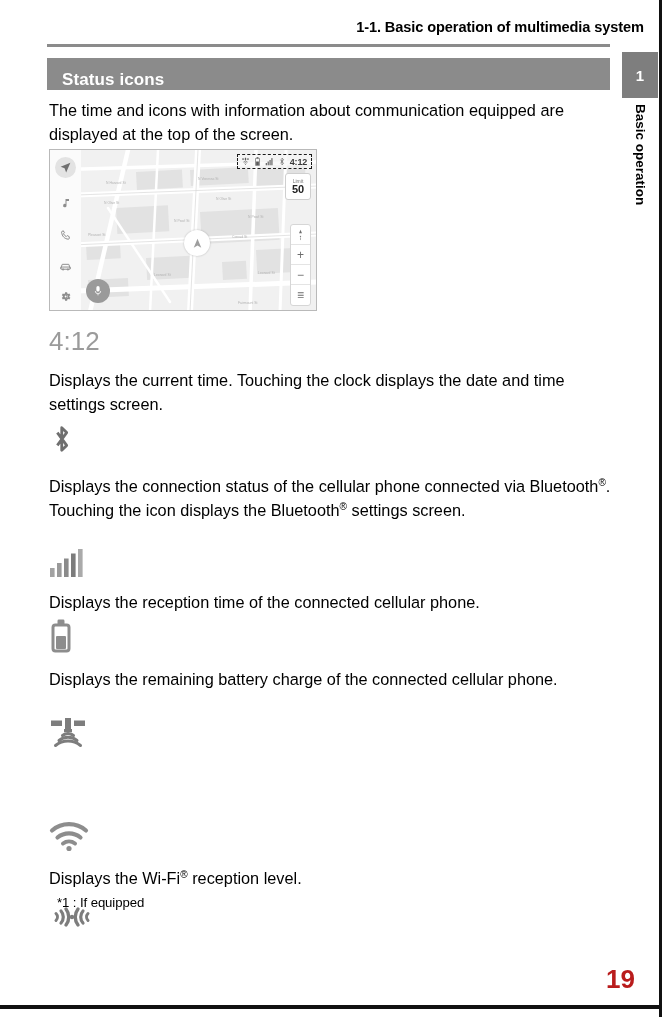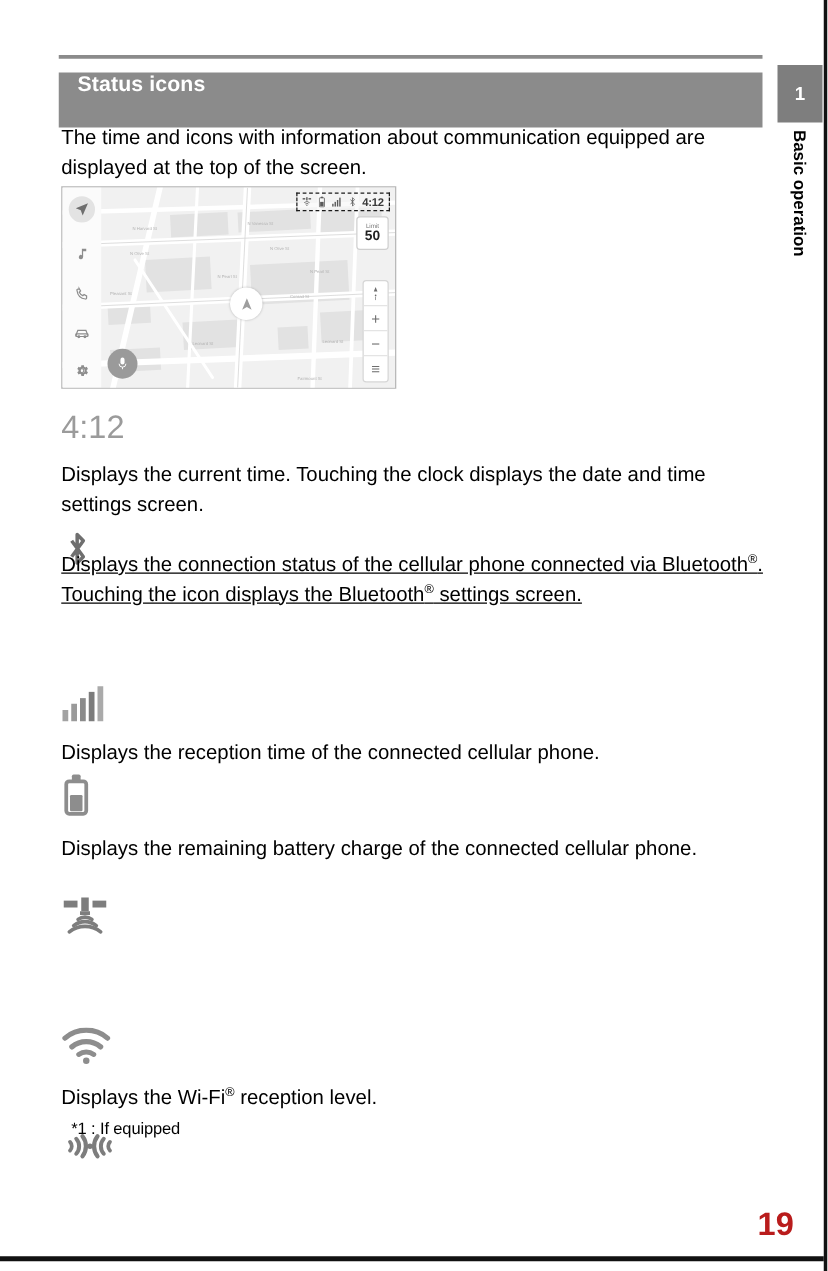--- a/index.html
+++ b/index.html
@@ -81,24 +81,24 @@
     height: 1017px;
     background: #111111;
   }
 
   
   .section-bar {
     position: absolute;
     left: 47px;
     top: 58px;
     width: 563px;
-    height: 44px;
+    height: 32px;
     background: #8b8b8b;
     display: flex;
-    align-items: flex-start;
+    align-items: flex-end;
   }
   .section-bar .title {
     color: #ffffff;
     font-size: 17px;
     font-weight: bold;
     padding-left: 15px;
     letter-spacing: 0.1px;
   }
 
   
@@ -265,20 +265,21 @@
     width: 659px;
     height: 4px;
     background: #111111;
   }
 </style>
 </head>
 <body>
 
 <div id="page">
 
+  <div class="running-head">1-1. Basic operation of multimedia system</div>
   <div class="head-rule"></div>
 
   <div class="chapter-tab">1</div>
   <div class="chapter-label">
       <span>Basic operation</span>
     </div>
   <div class="edge-bar"></div>
 
   <div class="section-bar">
     <div class="title">Status icons</div>
@@ -435,21 +436,21 @@
   </div>
 
   <div class="clock-sample" style="top:326px;">4:12</div>
   <div class="body-text" style="top:369px;">Displays the current time. Touching the clock displays the date and time settings screen.</div>
 
   <div class="icon-row" style="top:423px;">
     <svg width="26" height="32" viewBox="0 0 16 24" fill="none" stroke="#6f6f6f" stroke-width="2.1" stroke-linejoin="round">
       <path d="M4.5 7.2L11.5 16.8 7.8 20.5V3.5L11.5 7.2 4.5 16.8"></path>
     </svg>
   </div>
-  <div class="body-text" style="top:441px;text-decoration:underline;">Displays the connection status of the cellular phone connected via Bluetooth<sup>®</sup>. Touching the icon displays the Bluetooth<sup>®</sup> settings screen.</div>
+  <div class="body-text" style="top:475px;">Displays the connection status of the cellular phone connected via Bluetooth<sup>®</sup>. Touching the icon displays the Bluetooth<sup>®</sup> settings screen.</div>
 
   <div class="icon-row" style="top:548px;">
     <svg width="38" height="30" viewBox="0 0 38 30">
       <rect x="1" y="20" width="4.6" height="9" fill="#a2a2a2"></rect>
       <rect x="8" y="15" width="4.6" height="14" fill="#9a9a9a"></rect>
       <rect x="15" y="10.5" width="4.6" height="18.5" fill="#8b8b8b"></rect>
       <rect x="22" y="5.5" width="4.6" height="23.5" fill="#7c7c7c"></rect>
       <rect x="29" y="1" width="4.6" height="28" fill="#aaaaaa"></rect>
     </svg>
   </div>

